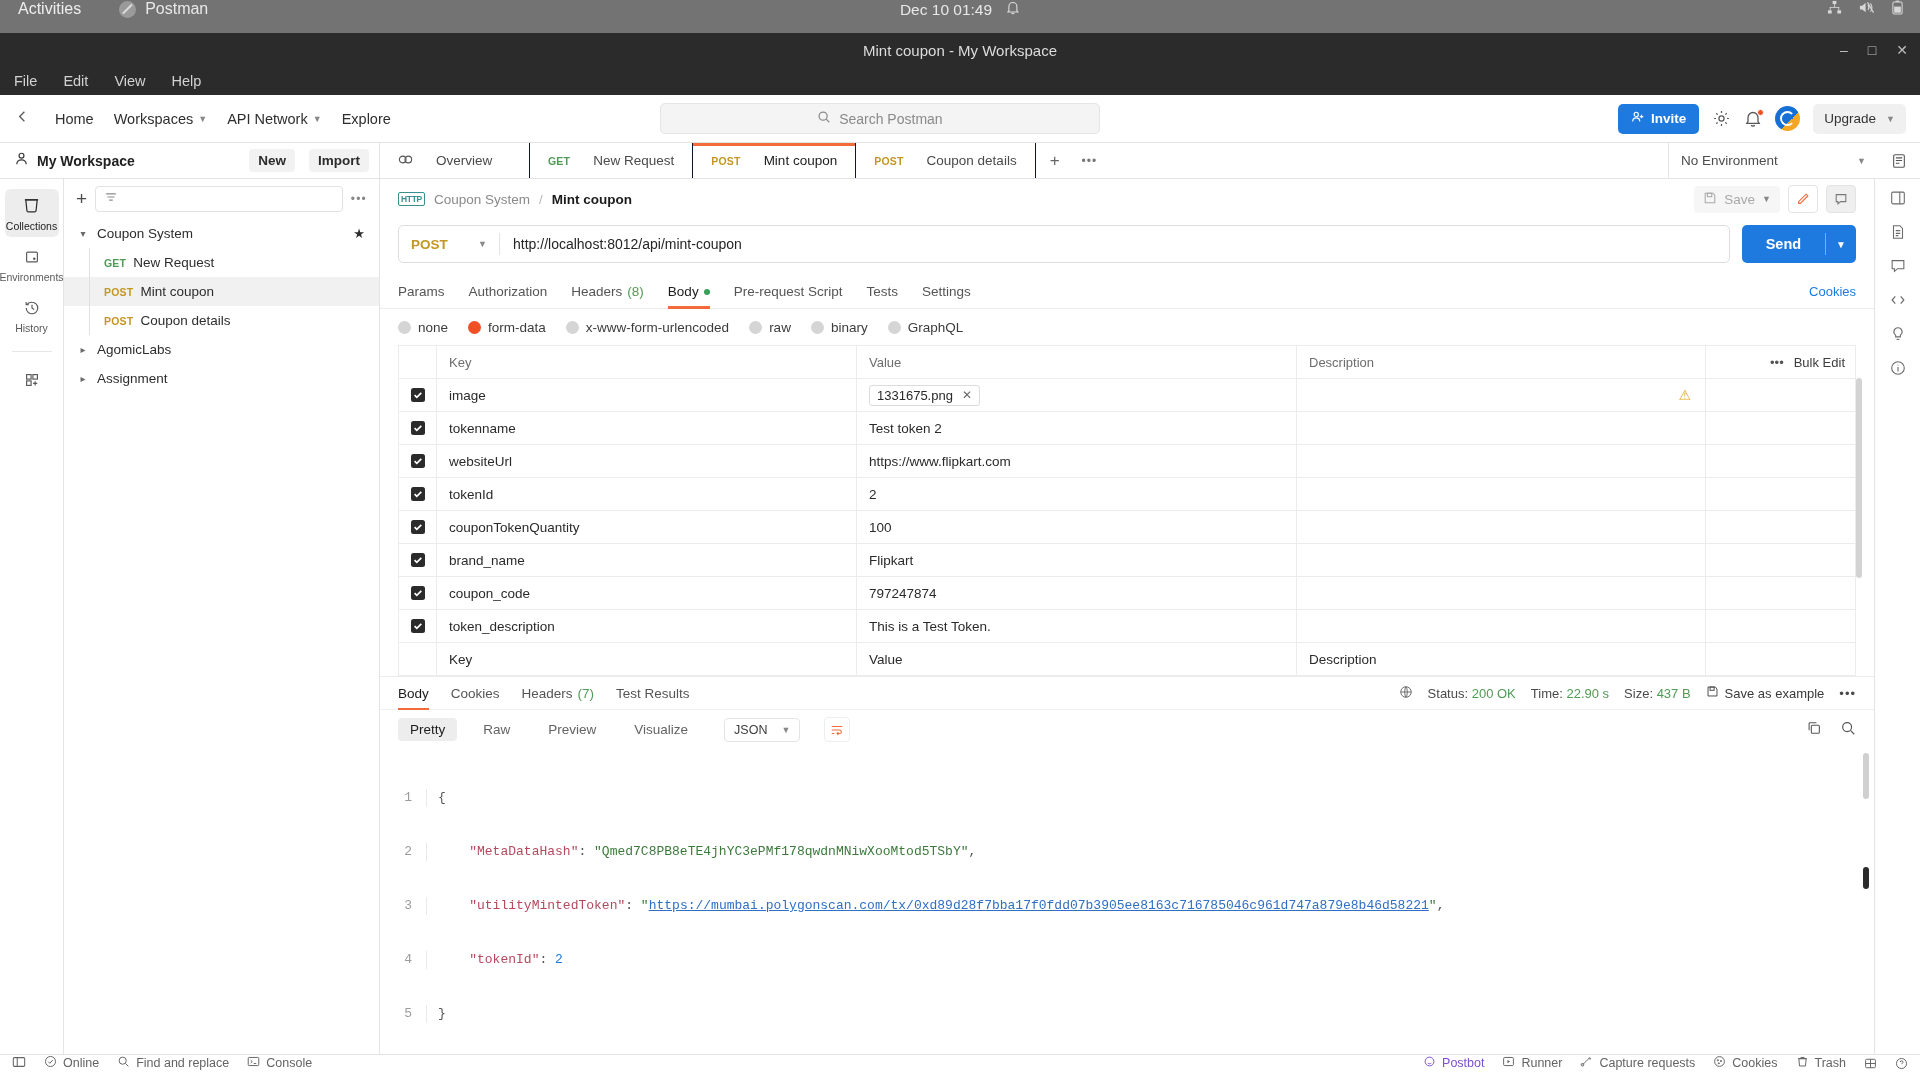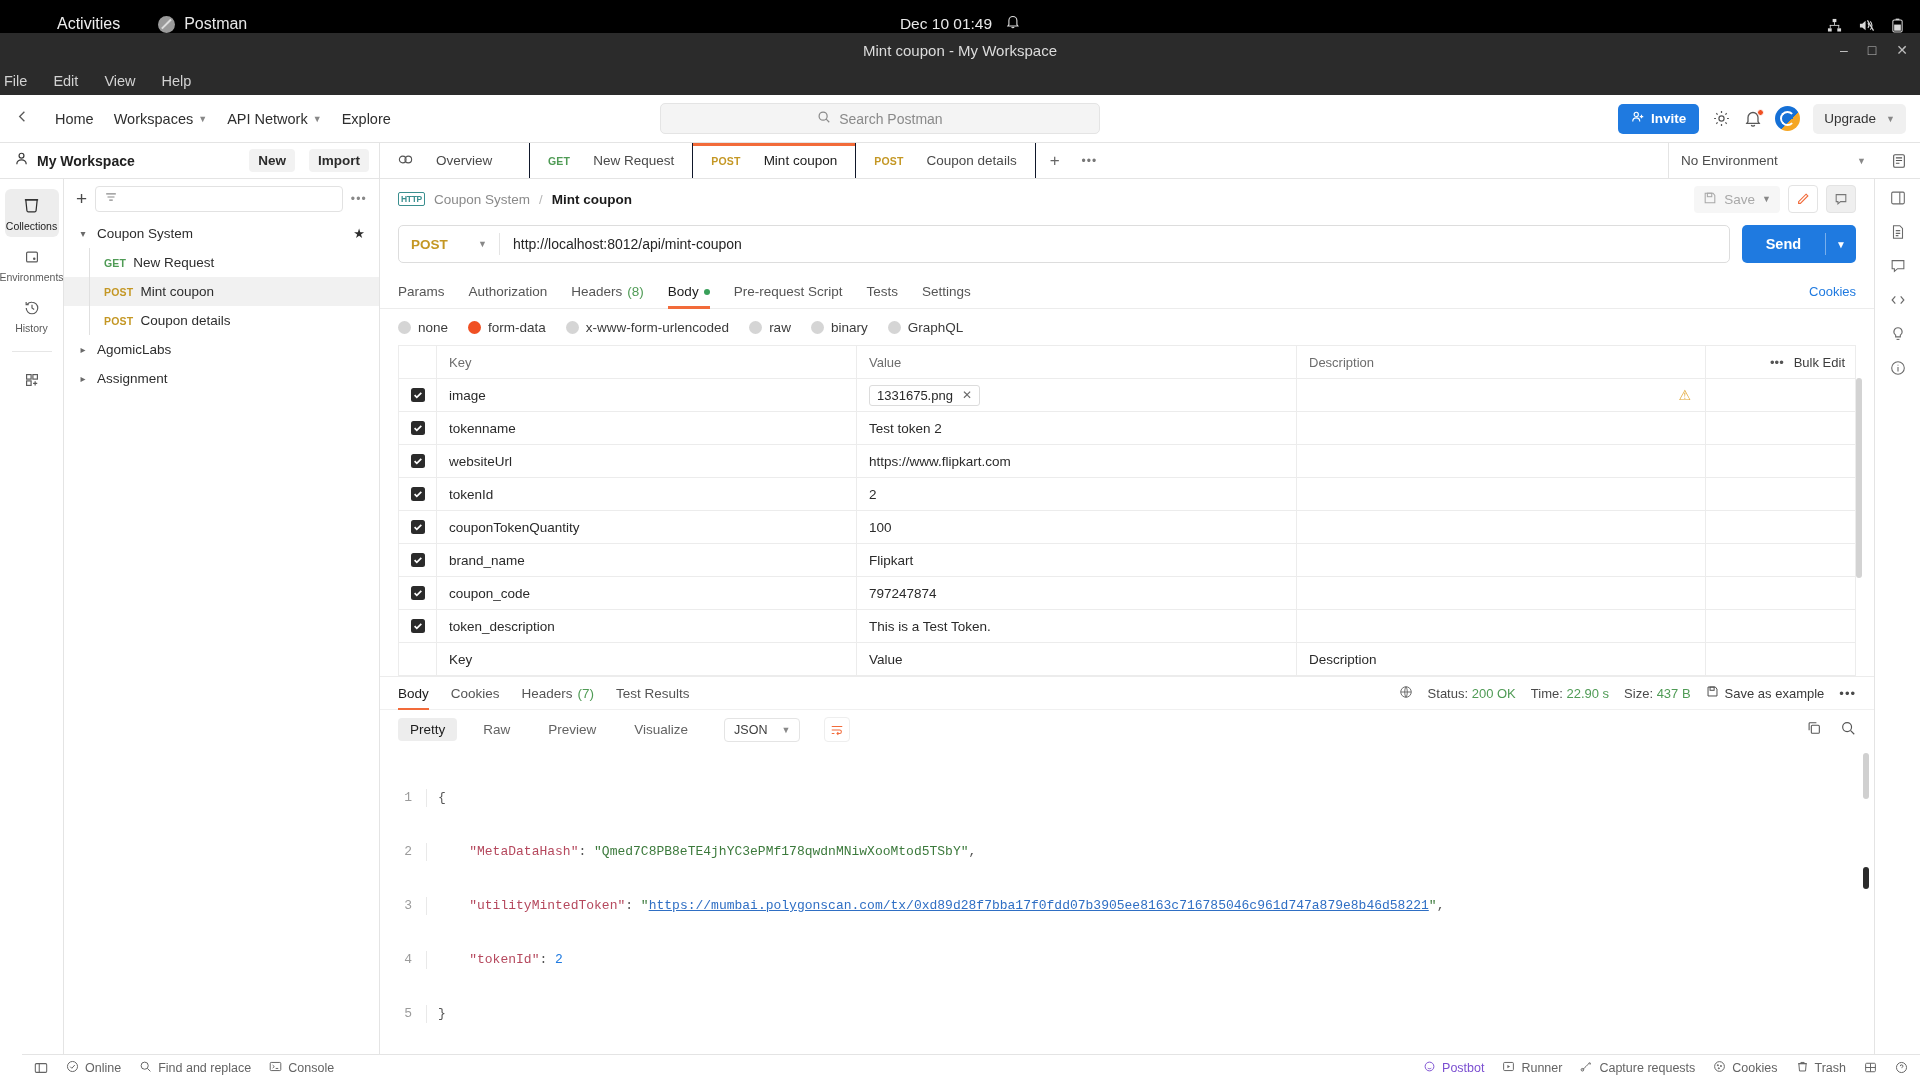--- a/index.html
+++ b/index.html
@@ -5,24 +5,23 @@
   * { box-sizing: border-box; margin: 0; padding: 0; }
   html, body {
     width: 1920px; height: 1080px;
     font-family: "Liberation Sans", sans-serif;
     overflow: hidden; background: #fff;
   }
   body { display: flex; flex-direction: column; }
 
   
   .gnome-bar {
-    height: 33px; background: #000000; color: #e8e8e8;
-    display: flex; align-items: flex-end; font-size: 16px; flex: 0 0 33px;
+    height: 33px; background: #737373; color: #e8e8e8;
+    display: flex; align-items: flex-start; font-size: 16px; flex: 0 0 33px;
     position: relative;
-    padding-left: 39px;
   }
   .gnome-activities { margin-left: 18px; font-size: 16px; color: #eee; }
   .gnome-app { margin-left: 38px; display: flex; align-items: center; gap: 9px; }
   .gnome-app-dot {
     width: 17px; height: 17px; border-radius: 50%;
     background: #9a9a9a; position: relative; overflow: hidden;
   }
   .gnome-app-dot::after {
     content: ""; position: absolute; left: 2px; top: 7px; width: 13px; height: 2.2px;
     background: #ddd; transform: rotate(-45deg);
@@ -46,21 +45,21 @@
   .win-btns {
     position: absolute; right: 12px; top: 0; height: 34px;
     display: flex; align-items: center; gap: 20px; color: #bdbdbd;
   }
   .win-btns span { font-size: 14px; line-height: 1; cursor: default; }
 
   
   .menu-bar {
     height: 28px; background: #2b2b2b; color: #d2d2d2;
     display: flex; align-items: center; gap: 26px;
-    padding-left: 4px; font-size: 14.5px; flex: 0 0 28px;
+    padding-left: 14px; font-size: 14.5px; flex: 0 0 28px;
   }
 
   
   .pm-header {
     height: 48px; background: #fff; border-bottom: 1px solid #e4e4e4;
     display: flex; align-items: center; flex: 0 0 48px; padding: 0 14px;
   }
   .pm-nav-arrows { display: flex; gap: 14px; color: #6b6b6b; margin-right: 14px; }
   .pm-nav-item {
     font-size: 14.5px; color: #2e2e2e; padding: 5px 10px;
@@ -322,22 +321,22 @@
   .right-rail {
     width: 46px; border-left: 1px solid #e4e4e4; background: #fff;
     display: flex; flex-direction: column; align-items: center; padding-top: 10px; gap: 16px;
     color: #6a6a6a;
   }
   .rr-item { cursor: pointer; display: flex; }
 
   
   .status-bar {
     height: 26px; flex: 0 0 26px; border-top: 1px solid #e4e4e4; background: #fff;
-    display: flex; align-items: center; padding: 0 12px; gap: 18px;
-    font-size: 12.5px; color: #646464; margin-left: 22px;
+    display: flex; align-items: flex-start; padding: 0 12px; gap: 18px;
+    font-size: 12.5px; color: #646464;
   }
   .sbi { display: flex; align-items: center; gap: 6px; cursor: pointer; }
   .status-right { margin-left: auto; display: flex; align-items: center; gap: 18px; }
   .postbot { color: #7b4fd1; }
 </style>
 </head>
 <body>
 
 <div class="gnome-bar">
   <div class="gnome-activities">Activities</div>

